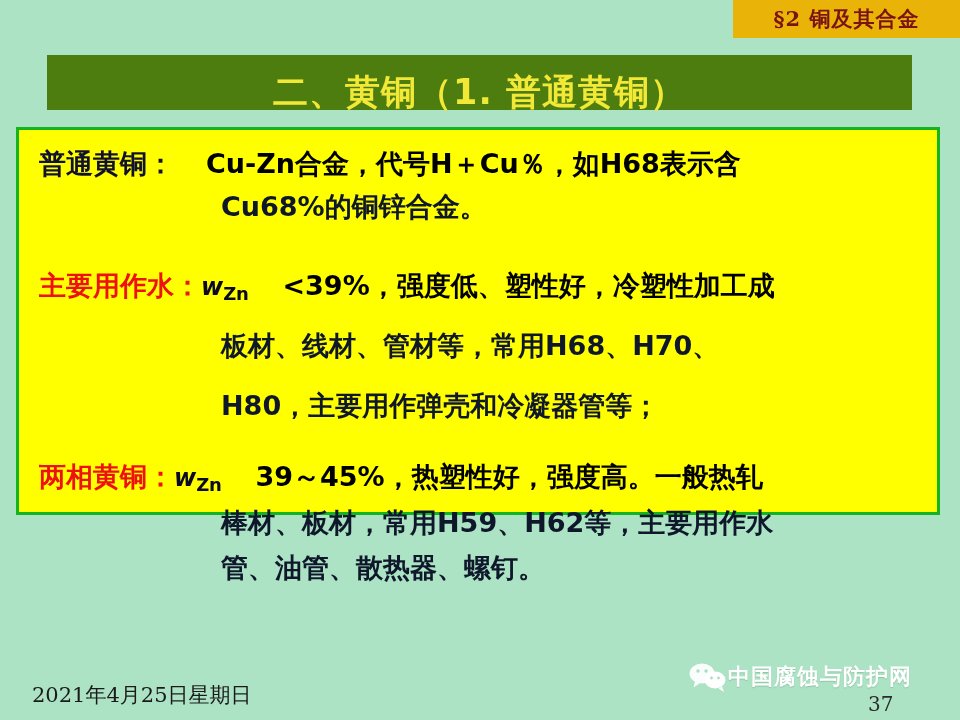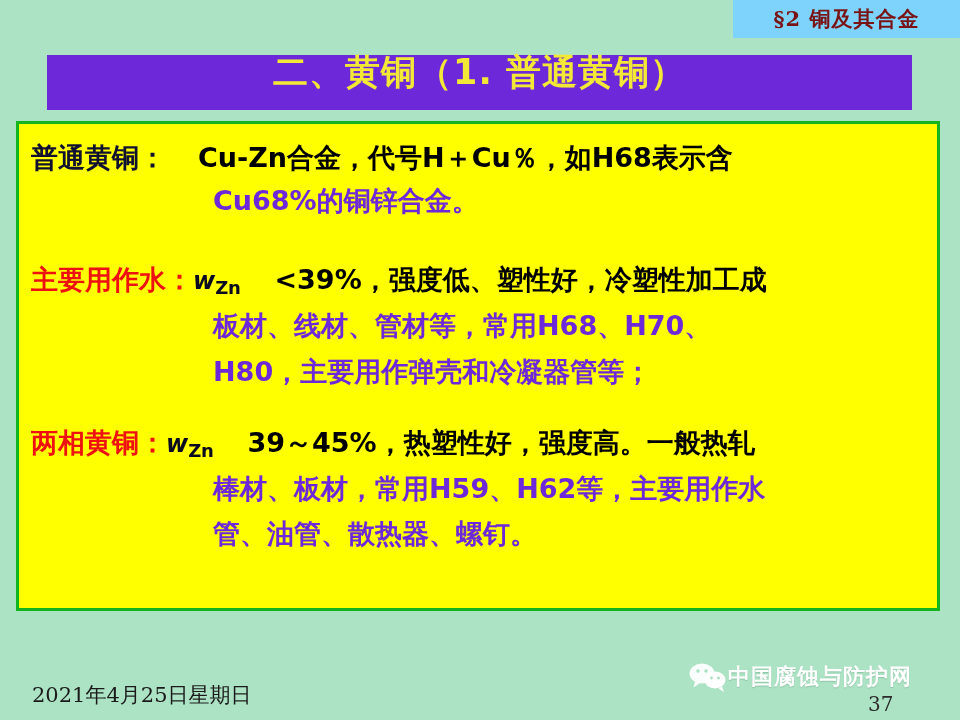--- a/index.html
+++ b/index.html
@@ -24,21 +24,21 @@
     background: #ace3c4;
   }
 
   
   #chapter-banner {
     position: absolute;
     left: 733px;
     top: 0px;
     width: 227px;
     height: 38px;
-    background: #7dd3fc;
+    background: #eab308;
     display: flex;
     align-items: center;
     justify-content: center;
     box-sizing: border-box;
   }
   #chapter-banner .txt {
     color: #7a1414;
     font-family: "DejaVu Serif", "Liberation Serif", serif;
     font-size: 21px;
     font-weight: bold;
@@ -46,46 +46,46 @@
     white-space: nowrap;
   }
 
   
   #title-bar {
     position: absolute;
     left: 47px;
     top: 55px;
     width: 865px;
     height: 55px;
-    background: #6d28d9;
-    display: flex;
-    align-items: flex-start;
+    background: #4d7c0f;
+    display: flex;
+    align-items: flex-end;
     justify-content: center;
     box-sizing: border-box;
   }
   #title-bar .txt {
     color: #f2e836;
     font-size: 35px;
     font-weight: bold;
     letter-spacing: 1px;
     white-space: nowrap;
     line-height: 1;
   }
 
   
   #content-panel {
     position: absolute;
     left: 16px;
-    top: 121px;
+    top: 127px;
     width: 924px;
-    height: 490px;
+    height: 388px;
     background: #ffff00;
     border: 3px solid #14b41e;
     box-sizing: border-box;
-    padding: 14px 16px 0 12px;
+    padding: 14px 16px 0 20px;
   }
 
   .block {
     position: relative;
     display: block;
   }
 
   .para-line {
     display: flex;
     align-items: baseline;
@@ -104,21 +104,21 @@
 
   .body-txt {
     color: #000000;
     font-weight: bold;
     flex: 0 0 auto;
     margin-left: 32px;
   }
 
   .cont-line {
     font-size: 27px;
-    color: #6d28d9;
+    color: #0f172a;
     font-weight: bold;
     line-height: 1.32;
     white-space: nowrap;
     margin-left: 182px;
   }
 
   .wzn {
     font-style: italic;
     font-weight: bold;
     font-size: 24px;
@@ -131,21 +131,21 @@
     position: relative;
     top: 5px;
     left: 0px;
     letter-spacing: -0.3px;
   }
 
   #block-1 { margin-top: 2px; }
   #block-1 .cont-line { margin-top: 7px; }
 
   #block-2 { margin-top: 44px; }
-  #block-2 .cont-line { margin-top: 10px; }
+  #block-2 .cont-line { margin-top: 24px; }
 
   #block-3 { margin-top: 36px; }
   #block-3 .cont-line { margin-top: 10px; }
 
   
   #footer-date {
     position: absolute;
     left: 32px;
     top: 681px;
     font-family: "DejaVu Serif", "Liberation Serif", serif;

